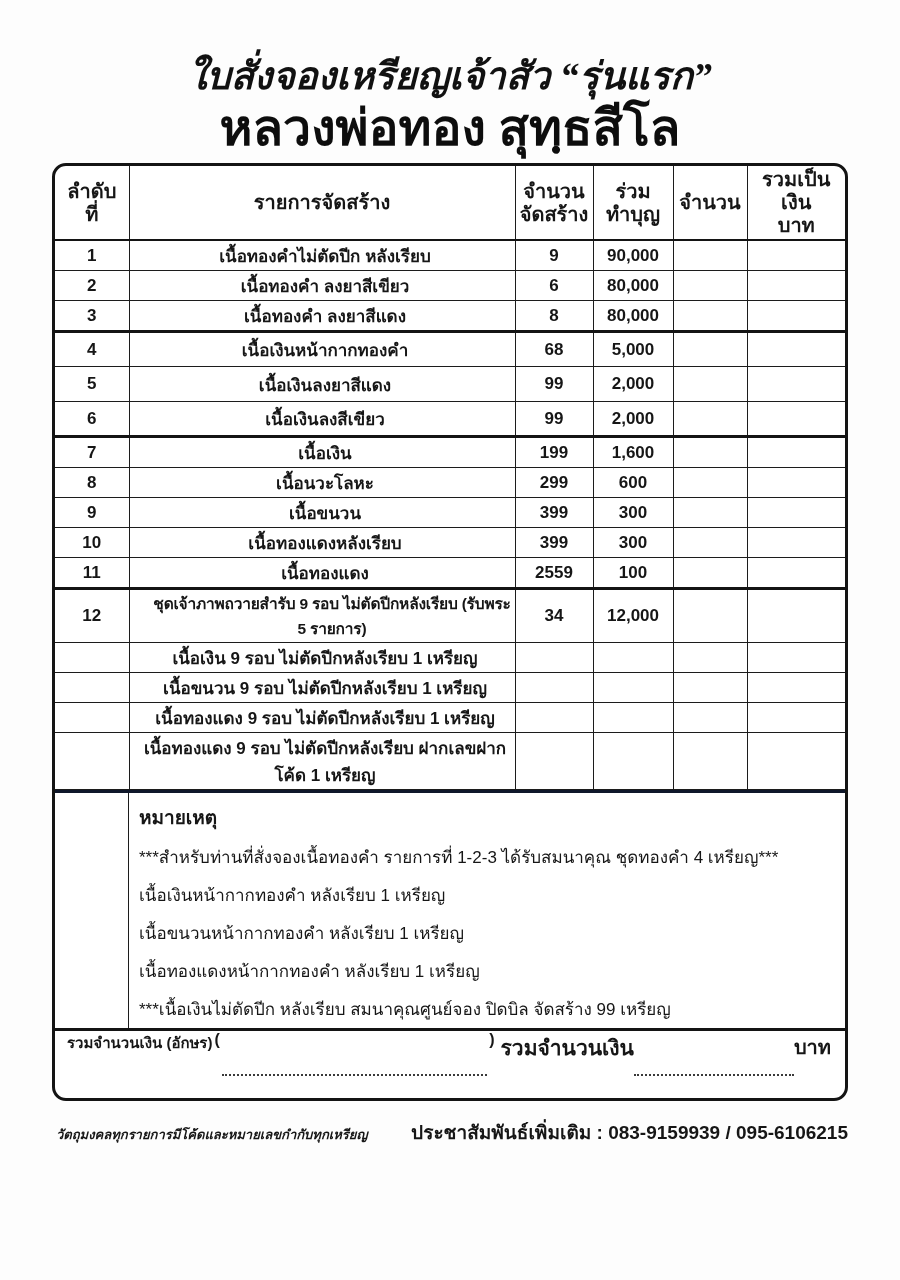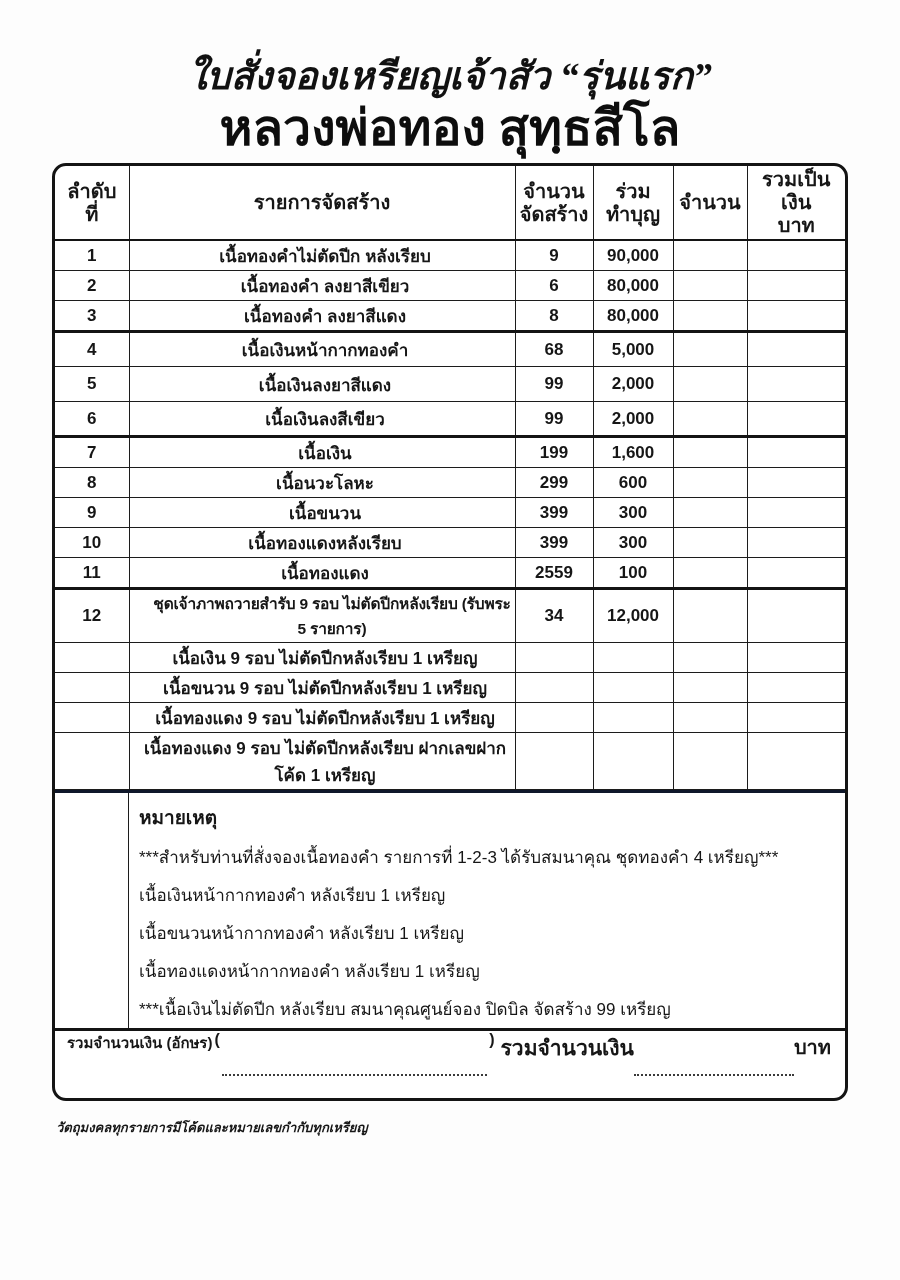--- a/index.html
+++ b/index.html
@@ -253,15 +253,16 @@
       <span class="dots grow"></span>
       <span class="tot-paren">)</span>
       <span class="tot-amount">รวมจำนวนเงิน</span>
       <span class="dots" style="width:160px;"></span>
       <span class="tot-unit">บาท</span>
     </div>
   </div>
 
   <div class="under">
     <span class="code-note">วัตถุมงคลทุกรายการมีโค้ดและหมายเลขกำกับทุกเหรียญ</span>
+    <span class="contact">ประชาสัมพันธ์เพิ่มเติม : 083-9159939 / 095-6106215</span>
   </div>
 
 </div>
 
 </body></html>

